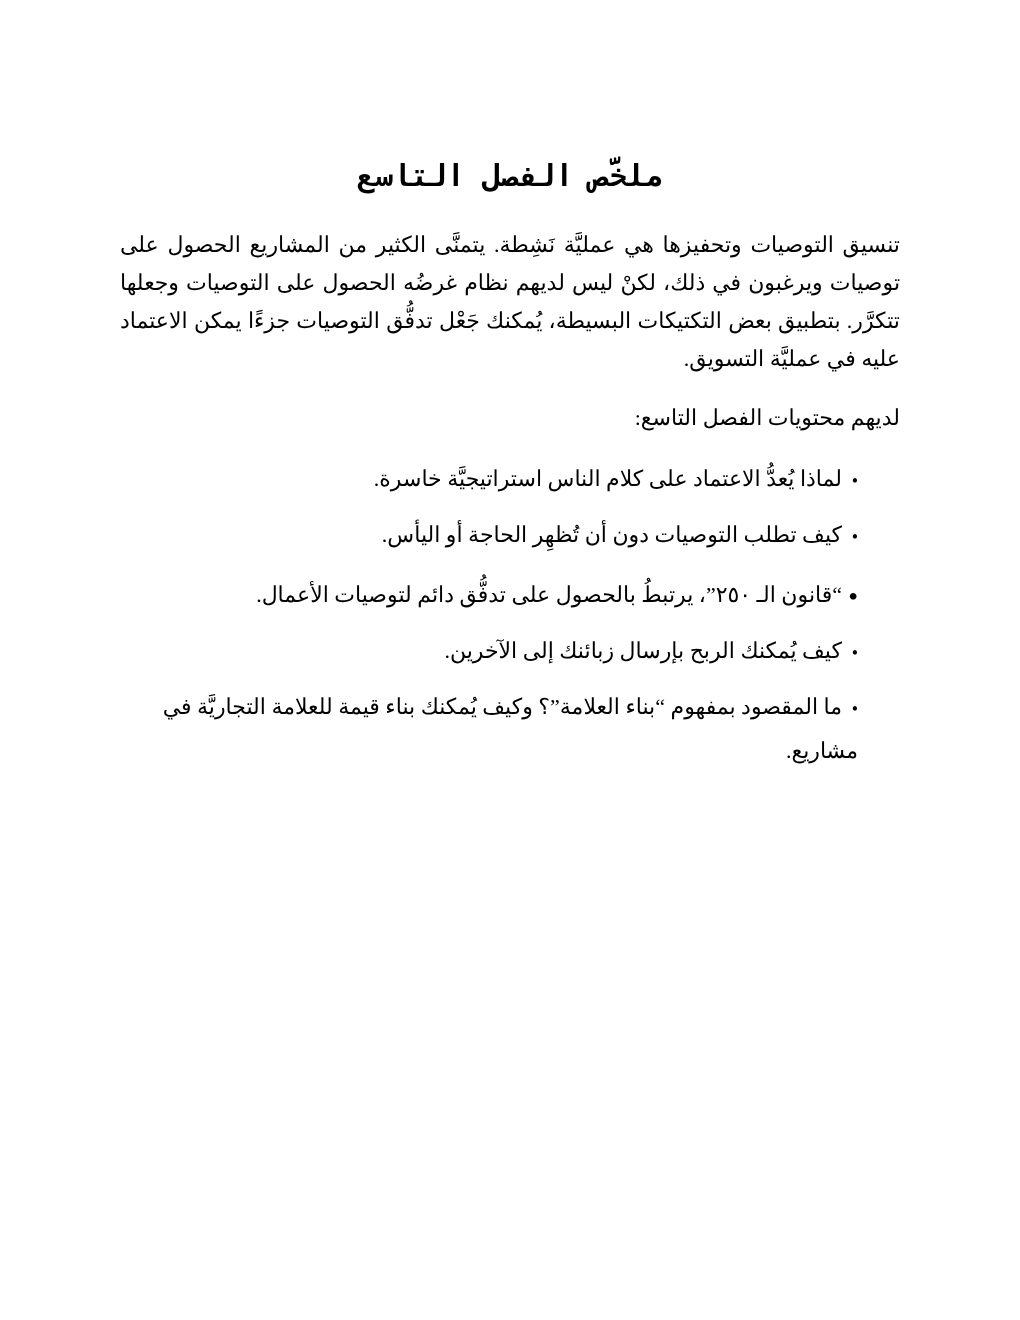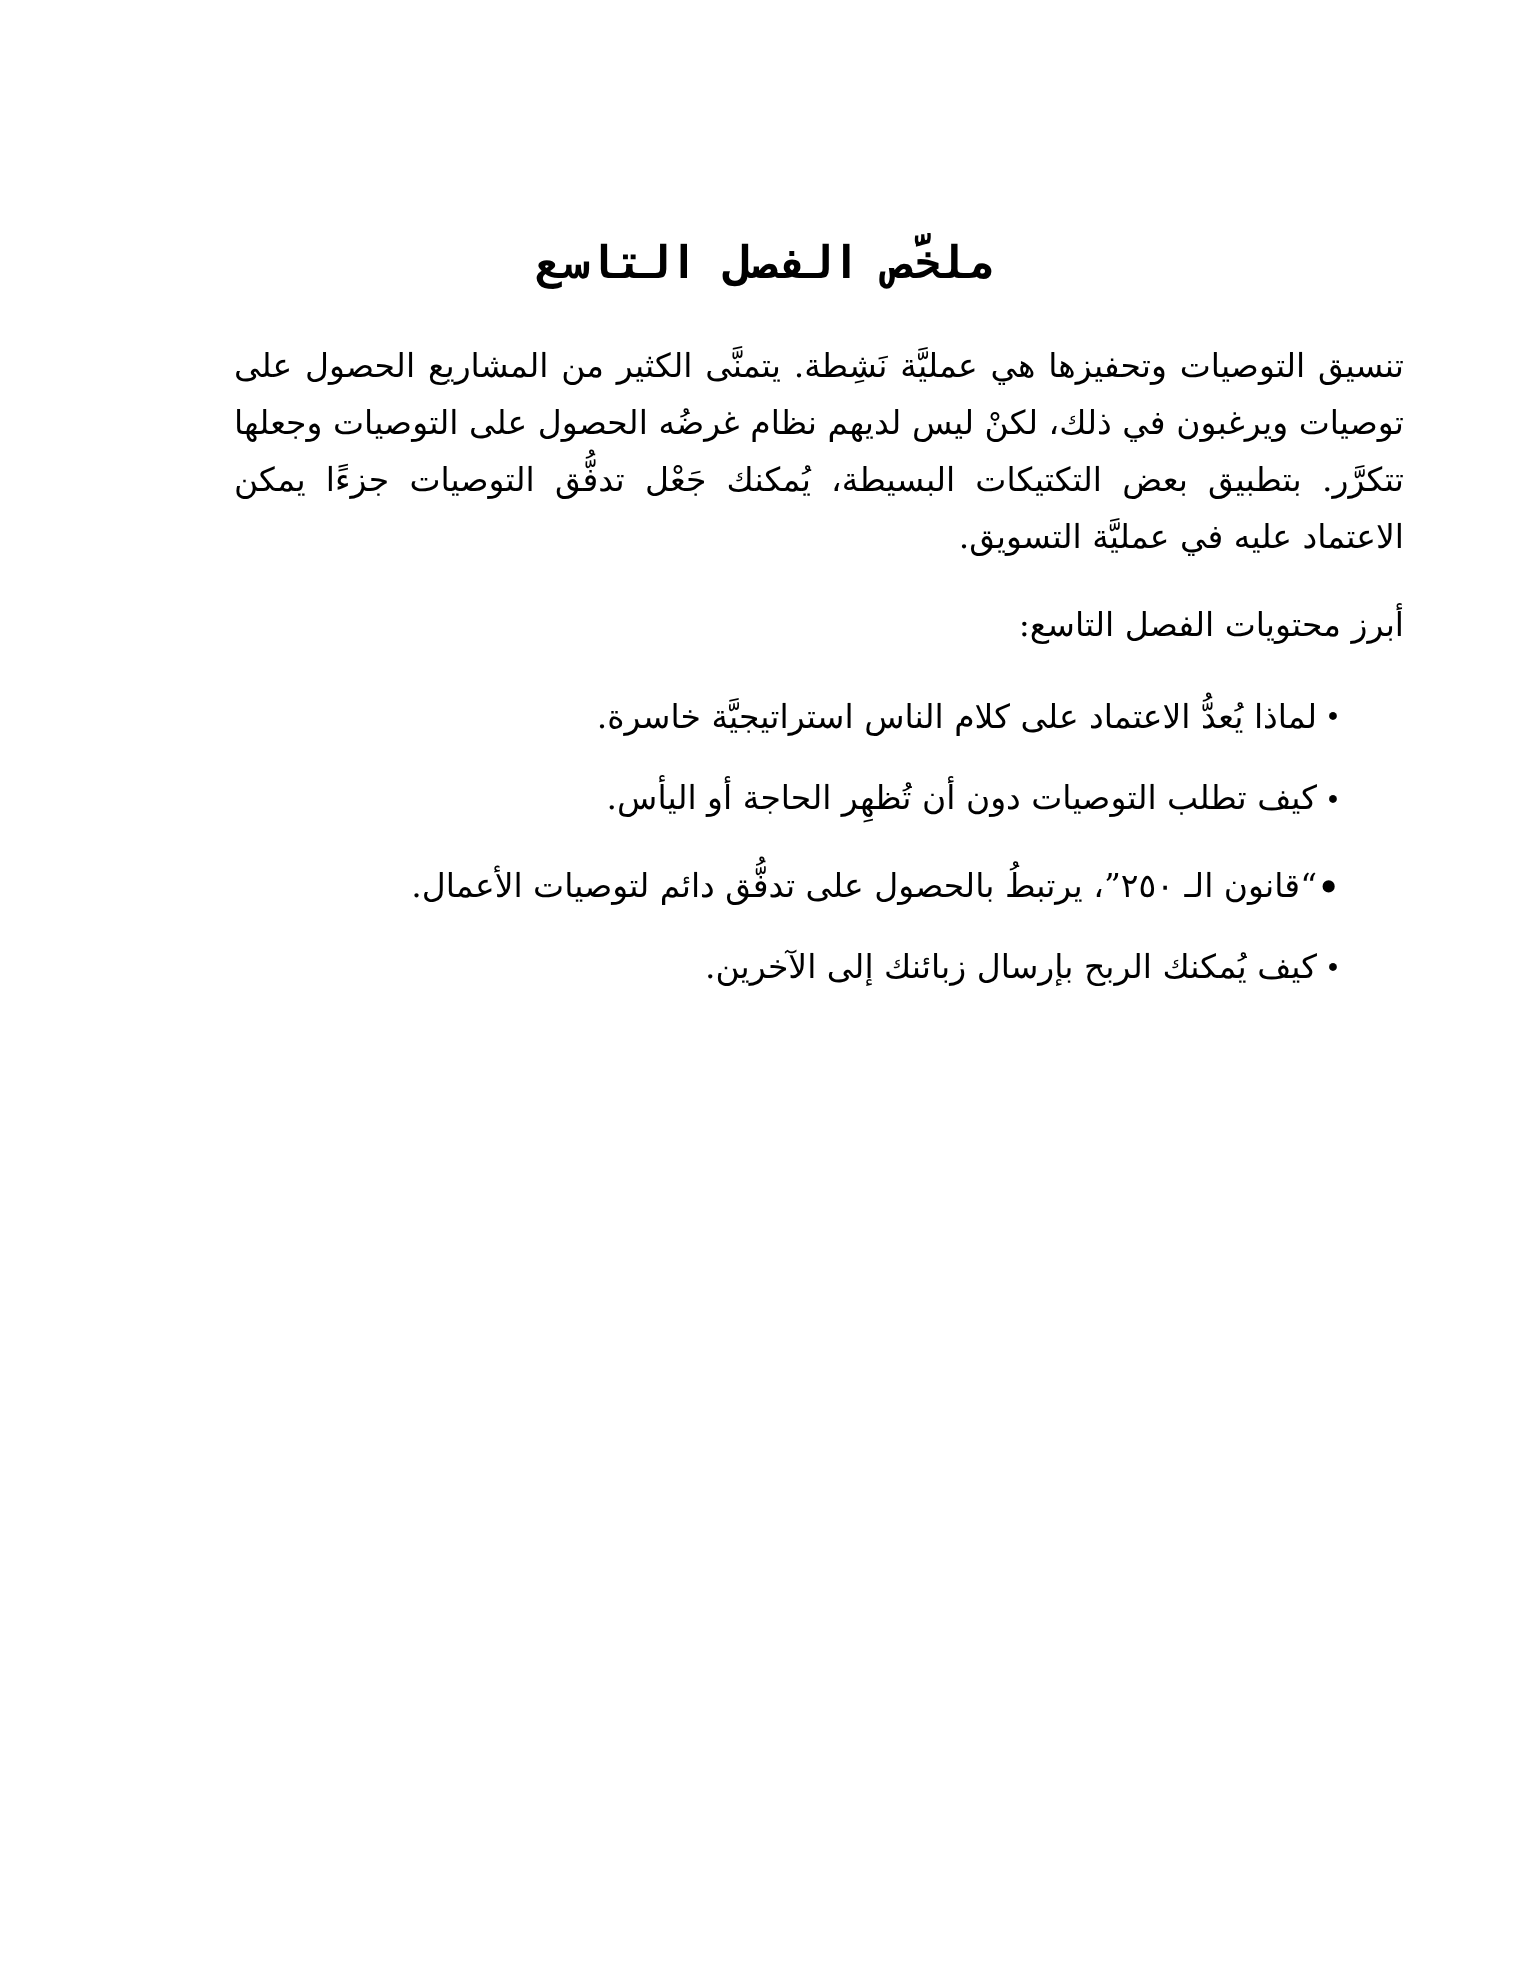--- a/index.html
+++ b/index.html
@@ -24,22 +24,23 @@
   .chapter-title {
     padding-top: 138px;
     text-align: center;
     font-family: Liberation Mono, monospace;
     font-weight: bold;
     font-size: 30px;
     line-height: 40px;
     letter-spacing: 0px;
   }
   .content {
-    margin: 0 84px;
+    margin: 0 120px;
     width: 780px;
+    font-family: Liberation Serif, serif;
   }
   .intro-paragraph {
     margin-top: 28px;
     font-size: 22px;
     line-height: 38px;
     text-align: justify;
     text-align-last: right;
   }
   .contents-heading {
     margin-top: 6px;
@@ -76,21 +77,21 @@
 <body>
 
 <div class="page">
 
   <h1 class="chapter-title">ملخَّص الفصل التاسع</h1>
 
   <div class="content">
 
     <p class="intro-paragraph">تنسيق التوصيات وتحفيزها هي عمليَّة نَشِطة. يتمنَّى الكثير من المشاريع الحصول على توصيات ويرغبون في ذلك، لكنْ ليس لديهم نظام غرضُه الحصول على التوصيات وجعلها تتكرَّر. بتطبيق بعض التكتيكات البسيطة، يُمكنك جَعْل تدفُّق التوصيات جزءًا يمكن الاعتماد عليه في عمليَّة التسويق.</p>
 
-    <p class="contents-heading">أبرز محتويات الفصل التاسع:</p>
+    <p class="contents-heading">لديهم محتويات الفصل التاسع:</p>
 
     <ul class="bullet-list">
 
       <li>
         <span class="bullet-marker">•</span><span>لماذا يُعدُّ الاعتماد على كلام الناس استراتيجيَّة خاسرة.</span>
       </li>
 
       <li>
         <span class="bullet-marker">•</span><span>كيف تطلب التوصيات دون أن تُظهِر الحاجة أو اليأس.</span>
       </li>
@@ -98,18 +99,21 @@
       <li class="big-marker spaced">
         <span class="bullet-marker">•</span><span>“قانون الـ ٢٥٠”، يرتبطُ بالحصول على تدفُّق دائم لتوصيات الأعمال.</span>
       </li>
 
 
 
       <li>
         <span class="bullet-marker">•</span><span>كيف يُمكنك الربح بإرسال زبائنك إلى الآخرين.</span>
       </li>
 
+      <li>
+        <span class="bullet-marker">•</span><span>ما المقصود بمفهوم “بناء العلامة”؟ وكيف يُمكنك بناء قيمة للعلامة التجاريَّة في مشاريع.</span>
+      </li>
 
     </ul>
 
   </div>
 
 </div>
 
 </body></html>

